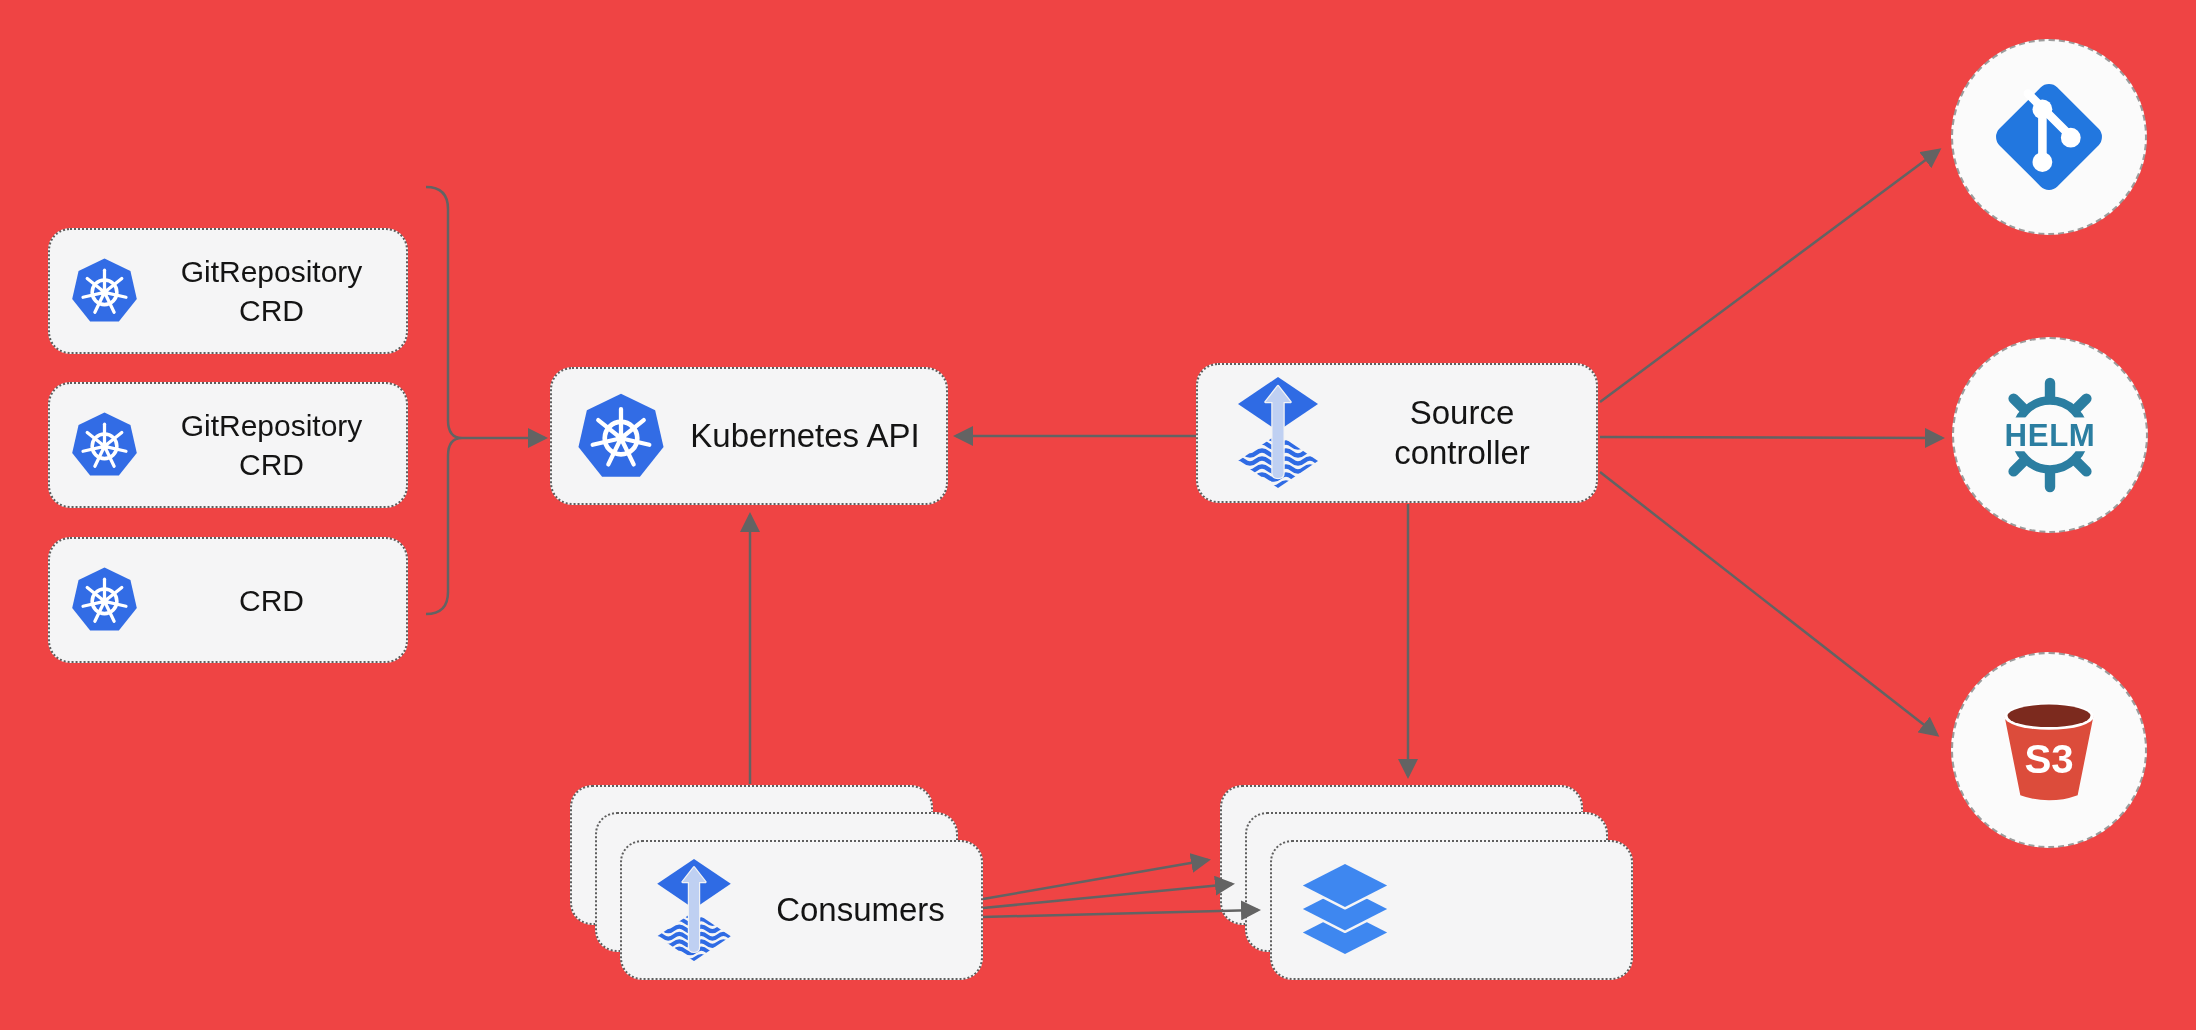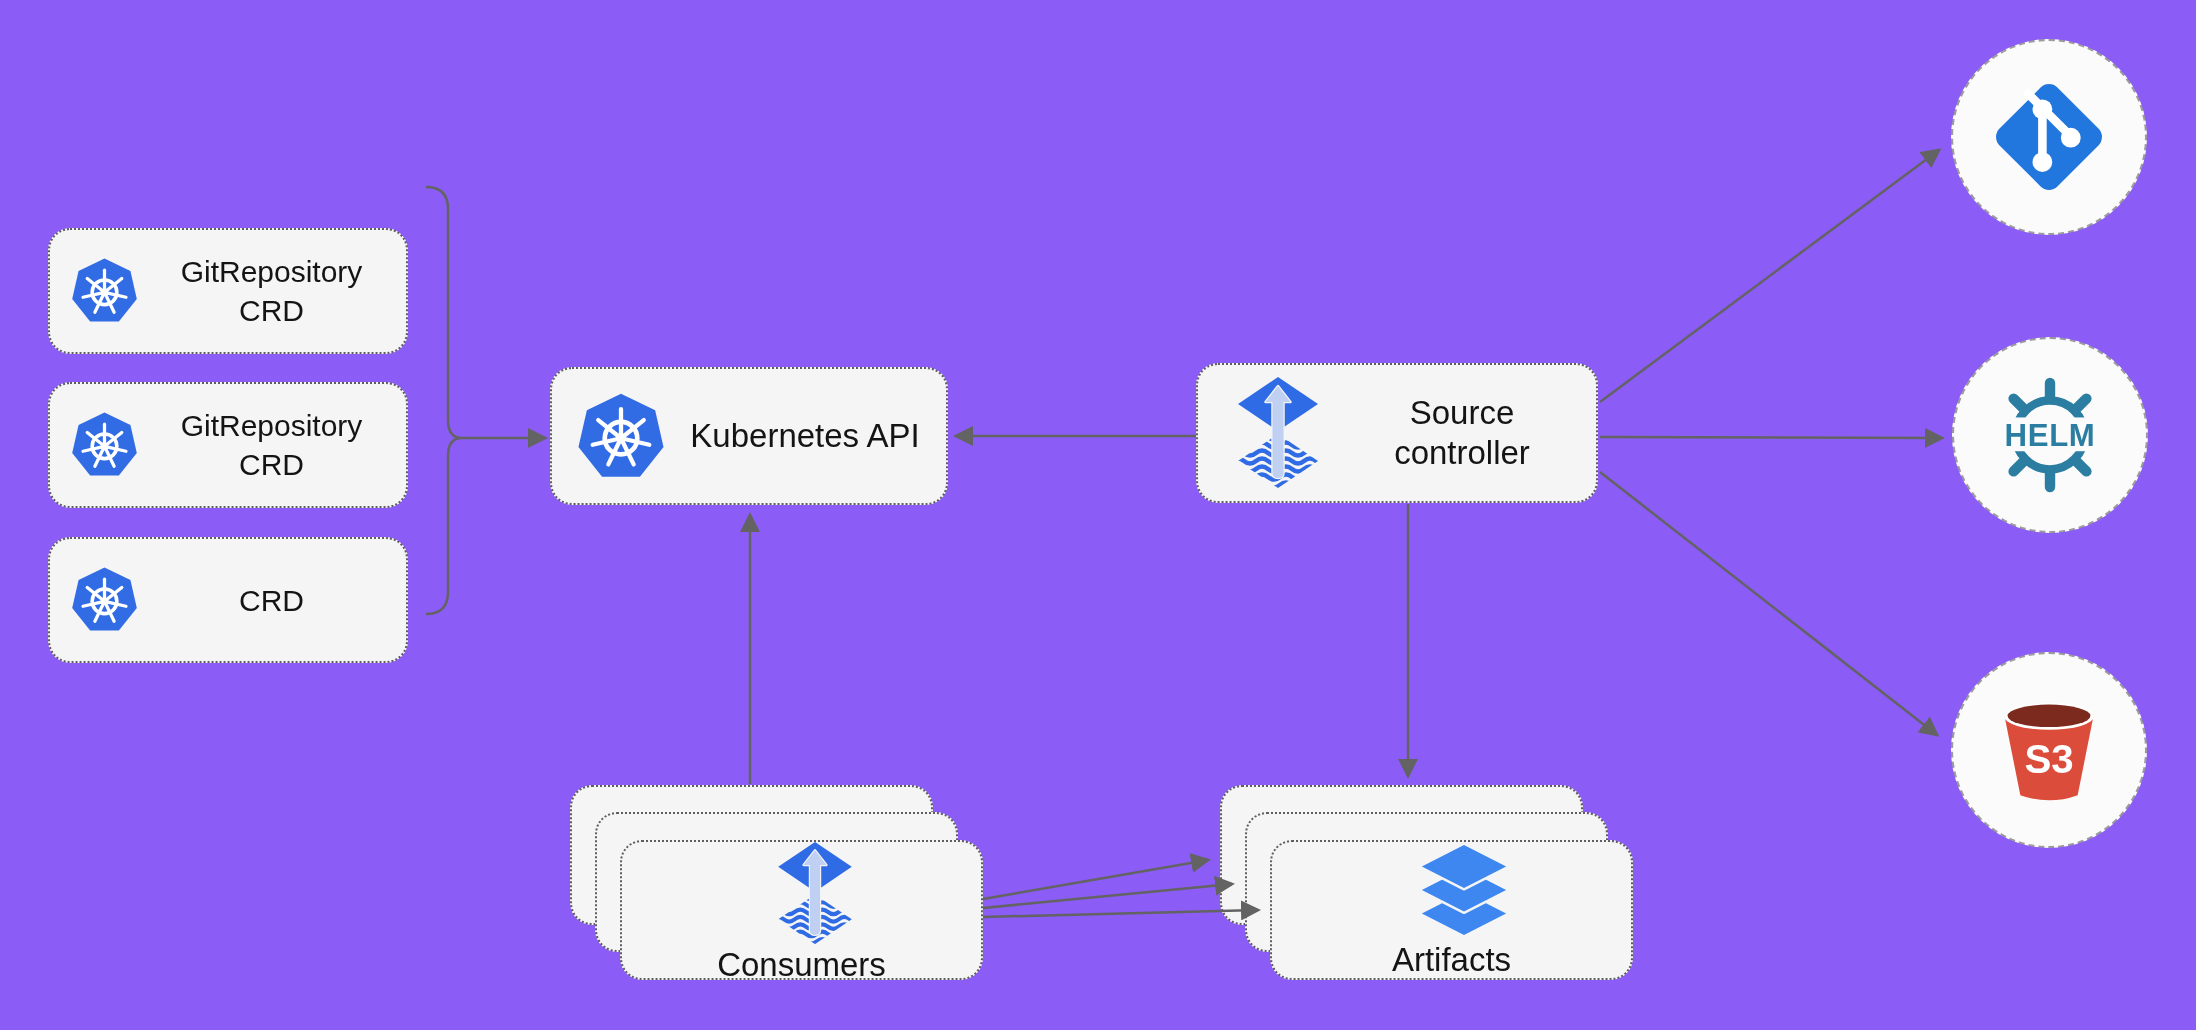--- a/index.html
+++ b/index.html
@@ -1,33 +1,33 @@
 <!DOCTYPE html>
 <html style="--k8s-blue: #326CE5; --flux-blue: #2F6BE4; --flux-arrow: #BFD0F2; --layer-blue: #3E87F0; --git-blue: #2277DF; --helm-teal: #2B7EA1; --s3-red: #DC4C3B; --s3-dark: #7C2A1E; --line: #636363; --box-fill: #F5F5F6; --box-border: #5E5E5E; --circle-fill: #FBFBFB; --circle-border: #9C9C9C; --text: #141414;"><head>
 <meta charset="utf-8">
 <style>
   html,body{margin:0;padding:0;background:#fff;}
   #canvas{
-    position:relative;width:2196px;height:1030px;background:#8b5cf6;overflow:hidden;
+    position:relative;width:2196px;height:1030px;background:#ef4444;overflow:hidden;
     font-family:"Liberation Sans","DejaVu Sans",sans-serif;color:var(--text,#141414);
   }
   .node-box{
     position:absolute;box-sizing:border-box;
     background:var(--box-fill,#f5f5f6);
     border:2px dotted var(--box-border,#5e5e5e);
     border-radius:22px;
     display:flex;align-items:center;
   }
   .node-box .icon{flex:0 0 auto;display:block;}
   .label{flex:1 1 auto;text-align:center;font-size:33px;line-height:40px;}
   .label.small{font-size:30px;line-height:39px;}
   .two-line div{white-space:nowrap;}
   .stack-back{z-index:1;}
   .stack-mid{z-index:2;}
-  .stack-front{z-index:3;flex-direction:column;}
+  .stack-front{z-index:3;}
   .circle-node{
     position:absolute;box-sizing:border-box;width:196px;height:196px;border-radius:50%;
     background:var(--circle-fill,#fbfbfb);
     border:2.5px dashed var(--circle-border,#9c9c9c);
     display:flex;align-items:center;justify-content:center;
   }
   #edges{position:absolute;left:0;top:0;z-index:10;pointer-events:none;}
   .edge{stroke:var(--line,#636363);stroke-width:2.5;fill:none;}
   #icon-defs{position:absolute;width:0;height:0;overflow:hidden;}
 </style>
@@ -170,21 +170,20 @@
       </svg>
     <div class="label">Consumers</div>
   </div>
 
   <div class="node-box stack-back" style="left:1220px;top:785px;width:363px;height:140px"></div>
   <div class="node-box stack-mid" style="left:1245px;top:812px;width:363px;height:140px"></div>
   <div class="node-box stack-front" style="left:1270px;top:840px;width:363px;height:140px">
     <svg class="icon" width="98" height="98" style="margin-left:24px">
         <use href="#sym-layers"></use>
       </svg>
-    <div class="label">Artifacts</div>
   </div>
 
   <div class="circle-node" style="left:1951px;top:39px">
     <svg width="132" height="132">
         <use href="#sym-git"></use>
       </svg>
   </div>
   <div class="circle-node" style="left:1952px;top:337px">
     <svg width="130" height="130">
         <use href="#sym-helm"></use>

